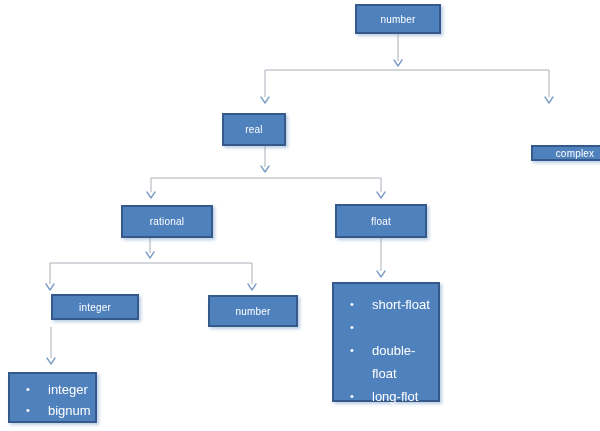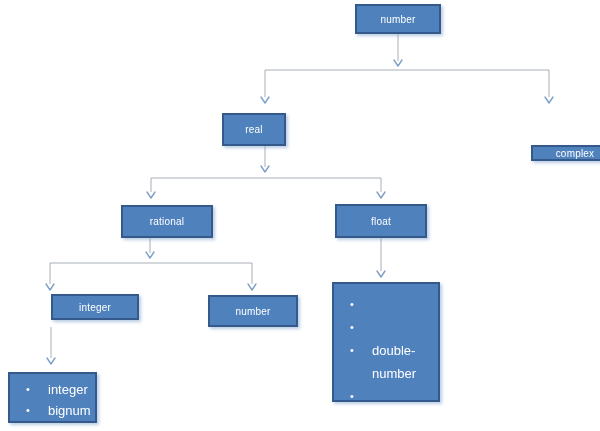--- a/index.html
+++ b/index.html
@@ -108,31 +108,33 @@
   </div>
 
   <div class="node" style="left:208px;top:295px;width:90px;height:32px;">
     <span>number</span>
   </div>
 
   <div class="listbox" id="float-children" style="left:332px;top:282px;width:108px;height:120px;">
     <ul>
       <li>
         <span class="bullet">•</span>
+        <span class="itemtext">short-float</span>
       </li>
       <li>
         <span class="bullet">•</span>
       </li>
       <li>
         <span class="bullet">•</span>
         <span class="itemtext">double-
-number</span>
+float</span>
       </li>
       <li>
         <span class="bullet">•</span>
+        <span class="itemtext">long-flot</span>
       </li>
     </ul>
   </div>
 
   <div class="listbox" id="integer-children" style="left:8px;top:372px;width:89px;height:51px;">
     <ul>
       <li>
         <span class="bullet">•</span>
         <span class="itemtext">integer</span>
       </li>

